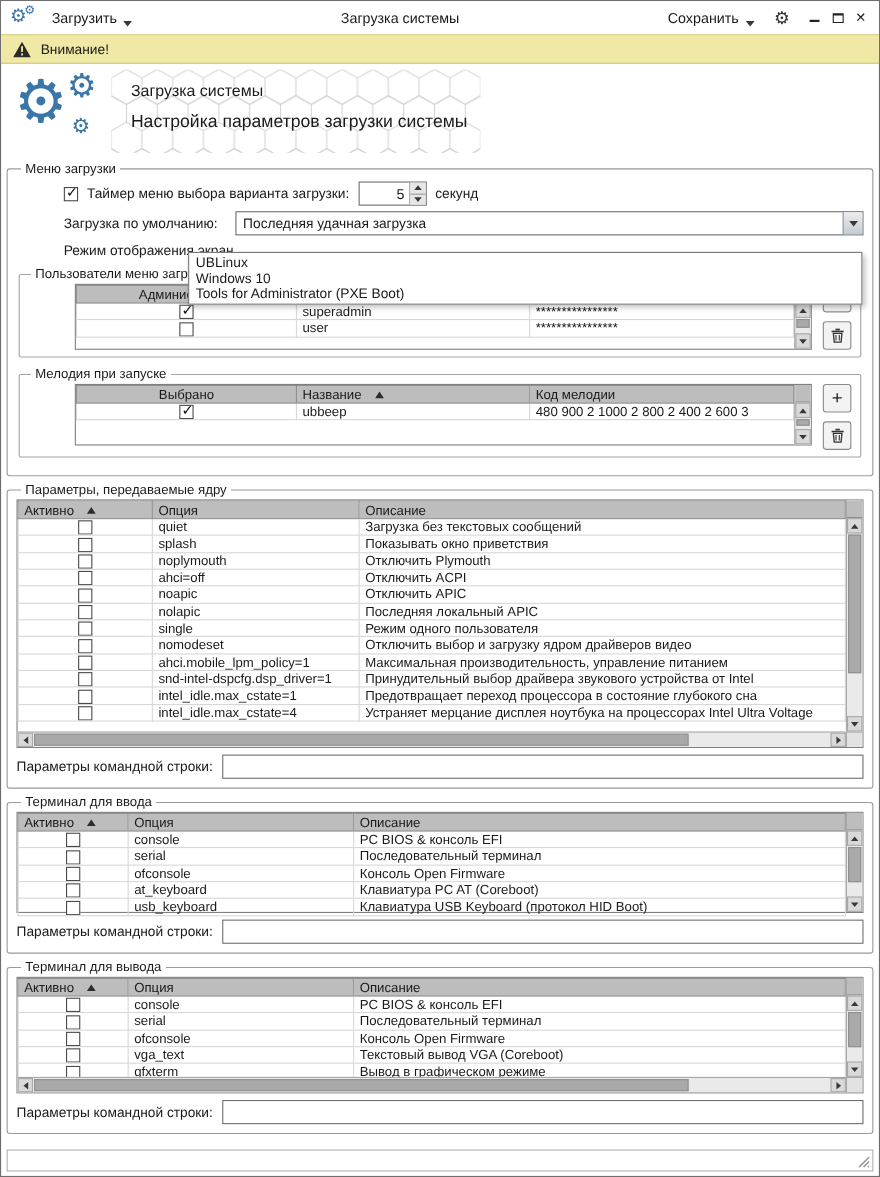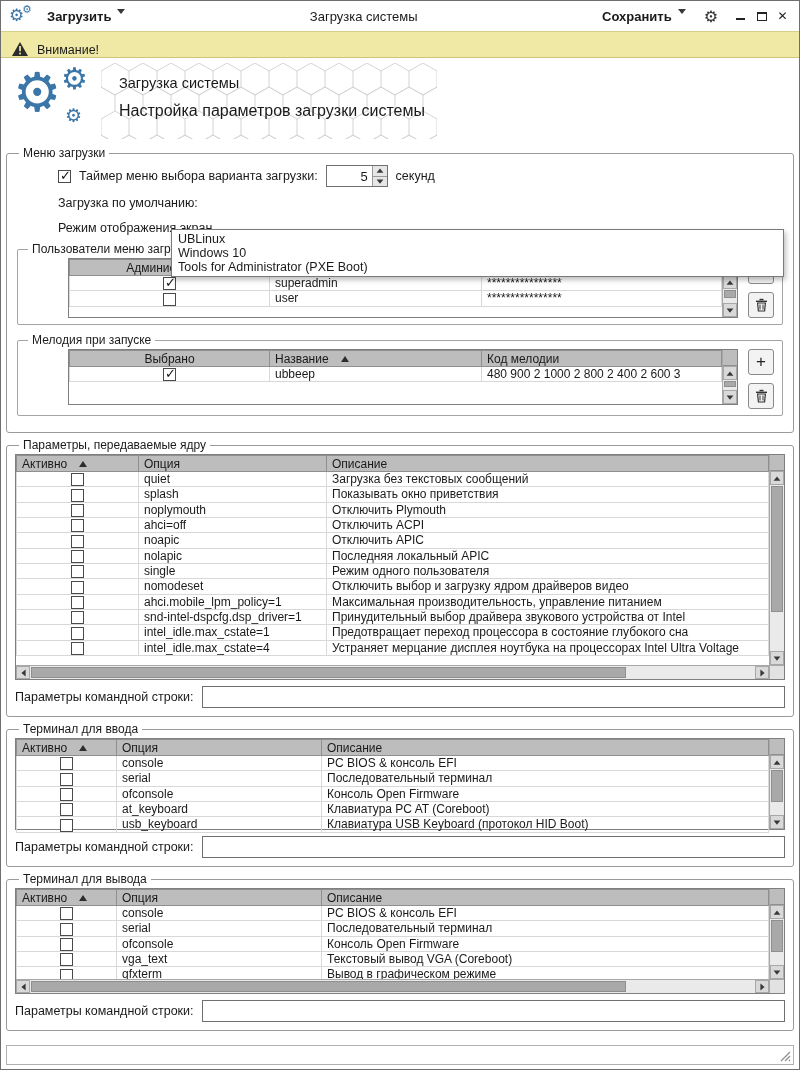--- a/index.html
+++ b/index.html
@@ -8,29 +8,29 @@
     font-family: "Liberation Sans", "DejaVu Sans", sans-serif;
     font-size: 12px; color: #1a1a1a; background: #fff;
     border: 1px solid #6e6e6e; overflow: hidden; position: relative;
   }
   
   .titlebar { height: 30px; display: flex; align-items: center; padding: 0 8px; gap: 8px; background: #fff; }
   .mini-logo { position: relative; width: 26px; height: 24px; flex: none; }
   .g { color: #3a76a8; font-family: "DejaVu Sans", sans-serif; position: absolute; line-height: 1; }
   .mini-logo .g1 { font-size: 17px; left: 0; top: 3px; }
   .mini-logo .g2 { font-size: 11px; left: 13px; top: 0; }
-  .tb-btn { display: inline-flex; align-items: flex-start; gap: 6px; font-size: 13px; cursor: default; padding: 3px 4px; font-weight: bold; }
+  .tb-btn { display: inline-flex; align-items: flex-end; gap: 6px; font-size: 13px; cursor: default; padding: 3px 4px; }
   .tb-title { flex: 1; text-align: center; font-size: 13px; }
   .tb-gear { font-family: "DejaVu Sans", sans-serif; font-size: 16px; color: #333; padding: 0 6px; }
   .winctl { display: flex; align-items: center; gap: 4px; }
   .winbtn { width: 17px; height: 18px; display: inline-flex; align-items: center; justify-content: center; font-size: 12px; color: #222; font-family: "DejaVu Sans", sans-serif; }
   .glyph-min { width: 9px; height: 2px; background: #222; display: inline-block; margin-top: 6px; }
   .glyph-max { width: 10px; height: 9px; border: 1px solid #222; border-top-width: 2px; display: inline-block; }
   
-  .warnbar { height: 27px; background: #f0e9a6; border-top: 1px solid #d6cf8a; border-bottom: 1px solid #cdc67e; display: flex; align-items: flex-end; gap: 8px; padding: 0 10px; font-size: 12.5px; }
+  .warnbar { height: 27px; background: #f0e9a6; border-top: 1px solid #d6cf8a; border-bottom: 1px solid #cdc67e; display: flex; align-items: center; gap: 8px; padding: 0 10px; font-size: 12.5px; }
   
   .apphdr { position: relative; height: 86px; overflow: hidden; }
   .hexbg { position: absolute; left: 100px; top: 5px; }
   .biglogo { position: relative; width: 96px; height: 74px; margin: 6px 0 0 12px; z-index: 2; }
   .biglogo .g1 { font-size: 54px; left: 0; top: 2px; }
   .biglogo .g2 { font-size: 30px; left: 48px; top: 0; }
   .biglogo .g3 { font-size: 19px; left: 52px; top: 42px; }
   .hdrtext { position: absolute; left: 118px; top: 17px; z-index: 2; }
   .hdr-title { font-size: 14.5px; }
   .hdr-sub { font-size: 16px; margin-top: 11px; }
@@ -182,20 +182,26 @@
           <span class="spin-btn">
               <i class="tri tri-down s"></i>
             </span>
         </span>
       </span>
       <span class="lbl">секунд</span>
     </div>
 
     <div class="frow row-combo">
       <span class="lbl combo-label">Загрузка по умолчанию:</span>
+      <span class="combobox">
+        <span class="combo-value">Последняя удачная загрузка</span>
+        <span class="combo-btn">
+            <i class="tri tri-down"></i>
+          </span>
+      </span>
     </div>
 
     <div class="frow row-display">
       <span class="lbl">Режим отображения экран</span>
     </div>
 
     <div class="popup">
 
         <div class="popup-item">UBLinux</div>
 

